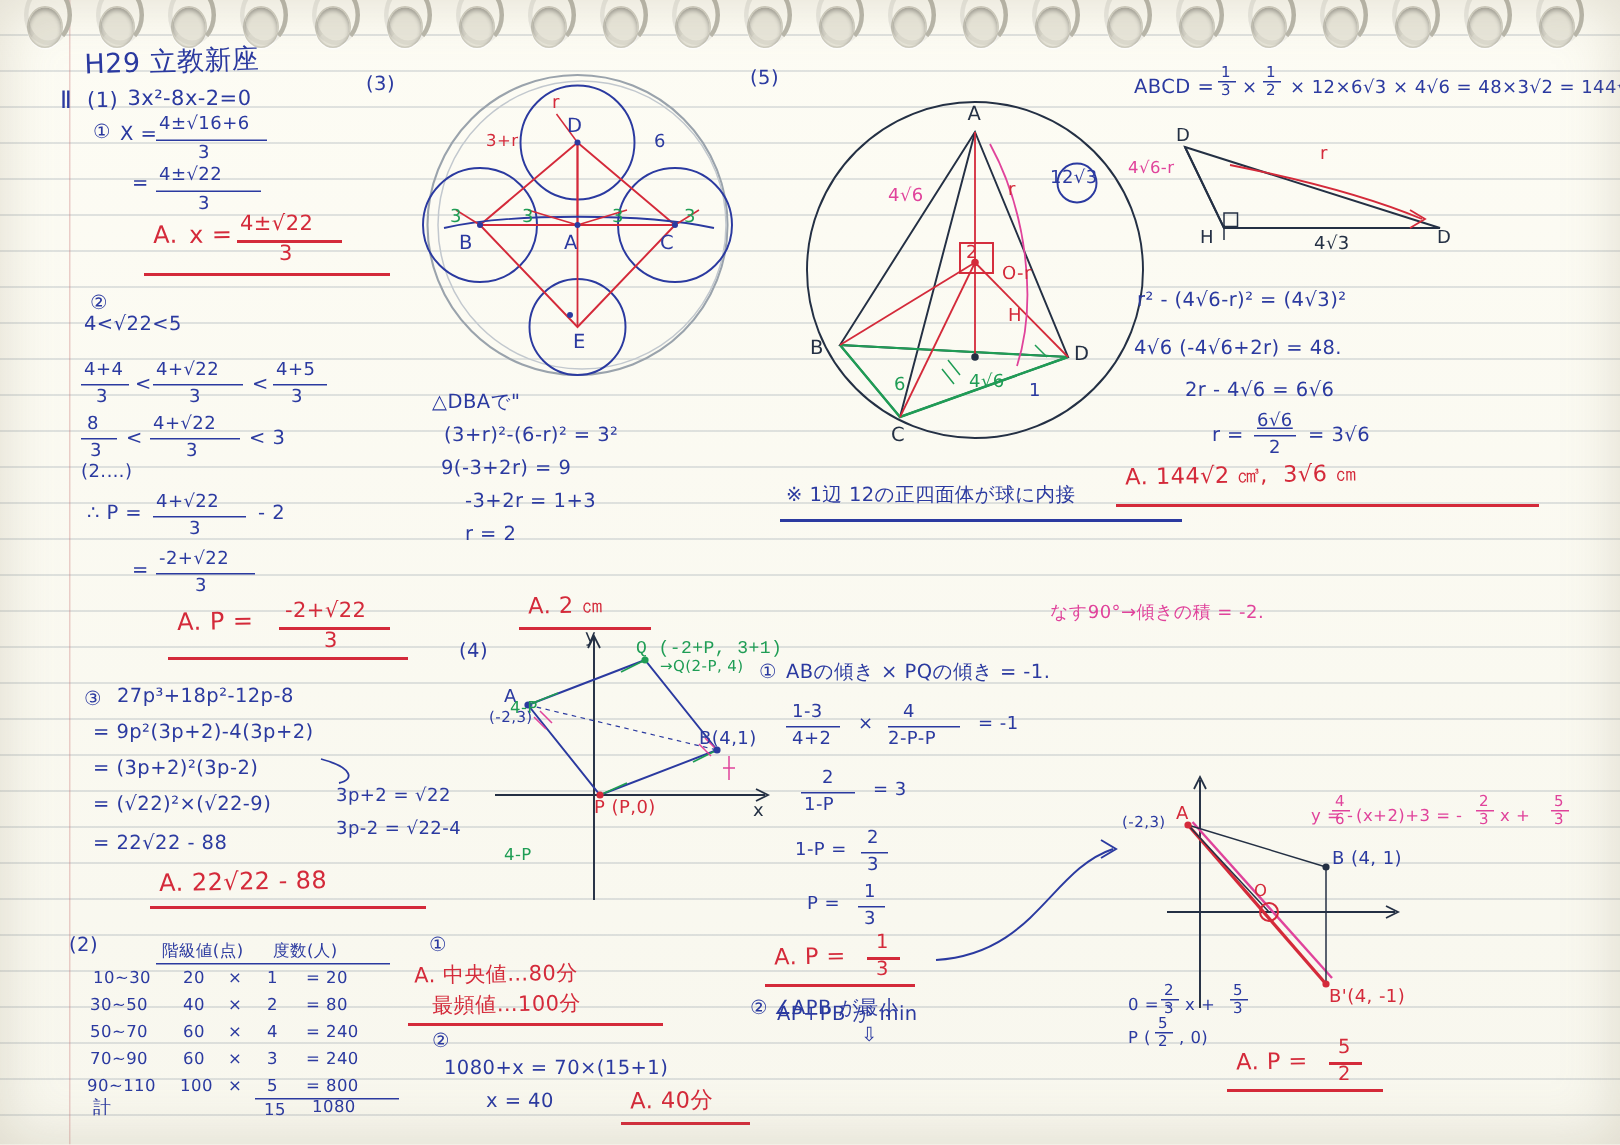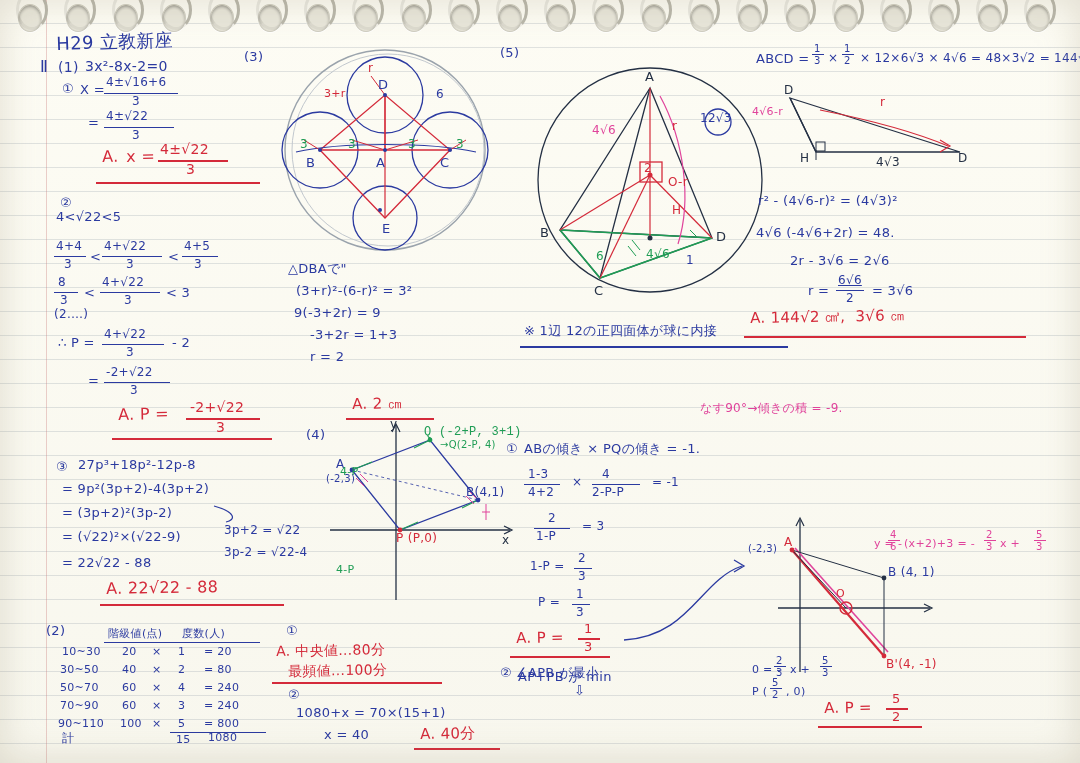--- a/index.html
+++ b/index.html
@@ -347,21 +347,21 @@
   <div class="ink blue tiny" style="left:326px;top:474px;">(-2,3)</div>
   <div class="ink green s12" style="left:424px;top:426px;font-family:Liberation Mono, monospace;">Q (-2+P, 3+1)</div>
   <div class="ink green tiny" style="left:440px;top:440px;">→Q(2-P, 4)</div>
   <div class="ink blue s12" style="left:466px;top:486px;">B(4,1)</div>
   <div class="ink red s12" style="left:396px;top:532px;">P (P,0)</div>
   <div class="ink green s11" style="left:340px;top:466px;">4-P</div>
   <div class="ink green s11" style="left:336px;top:564px;">4-P</div>
   <div class="ink dark s12" style="left:502px;top:534px;">x</div>
   <div class="ink dark s12" style="left:390px;top:418px;">y</div>
 
-  <div class="ink pink s12" style="left:700px;top:402px;">なす90°→傾きの積 = -9.</div>
+  <div class="ink pink s12" style="left:700px;top:402px;">なす90°→傾きの積 = -2.</div>
   <div class="ink blue s13" style="left:506px;top:442px;">①</div>
   <div class="ink blue s13" style="left:524px;top:442px;">ABの傾き × PQの傾き = -1.</div>
 
   <div class="ink blue s12" style="left:528px;top:468px;">1-3</div>
   <div class="ink blue" style="left:524px;top:484px;width:36px;height:1px;background:#2b3aa0;"></div>
   <div class="ink blue s12" style="left:528px;top:486px;">4+2</div>
   <div class="ink blue s12" style="left:572px;top:476px;">×</div>
   <div class="ink blue s12" style="left:602px;top:468px;">4</div>
   <div class="ink blue" style="left:592px;top:484px;width:48px;height:1px;background:#2b3aa0;"></div>
   <div class="ink blue s12" style="left:592px;top:486px;">2-P-P</div>
@@ -521,21 +521,21 @@
   </svg>
   <div class="ink dark s12" style="left:784px;top:84px;">D</div>
   <div class="ink red s12" style="left:880px;top:96px;">r</div>
   <div class="ink pink s11" style="left:752px;top:106px;">4√6-r</div>
   <div class="ink dark s12" style="left:800px;top:152px;">H</div>
   <div class="ink dark s12" style="left:876px;top:156px;">4√3</div>
   <div class="ink dark s12" style="left:958px;top:152px;">D</div>
 
   <div class="ink blue s13" style="left:758px;top:194px;">r² - (4√6-r)² = (4√3)²</div>
   <div class="ink blue s13" style="left:756px;top:226px;">4√6 (-4√6+2r) = 48.</div>
-  <div class="ink blue s13" style="left:790px;top:254px;">2r - 3√6 = 2√6</div>
+  <div class="ink blue s13" style="left:790px;top:254px;">2r - 4√6 = 6√6</div>
   <div class="ink blue s13" style="left:808px;top:284px;">r =</div>
   <div class="ink blue s12" style="left:838px;top:274px;text-decoration:underline;">6√6</div>
   <div class="ink blue" style="left:836px;top:290px;width:28px;height:1px;background:#2b3aa0;"></div>
   <div class="ink blue s12" style="left:846px;top:292px;">2</div>
   <div class="ink blue s13" style="left:872px;top:284px;">= 3√6</div>
 
   <div class="ink red s15 rot-1" style="left:750px;top:310px;">A. 144√2 ㎤,  3√6 ㎝</div>
   <div class="ink red" style="left:744px;top:336px;width:282px;height:2px;background:#d42a3a;"></div>
 
   <div class="edge-shadow"></div>

